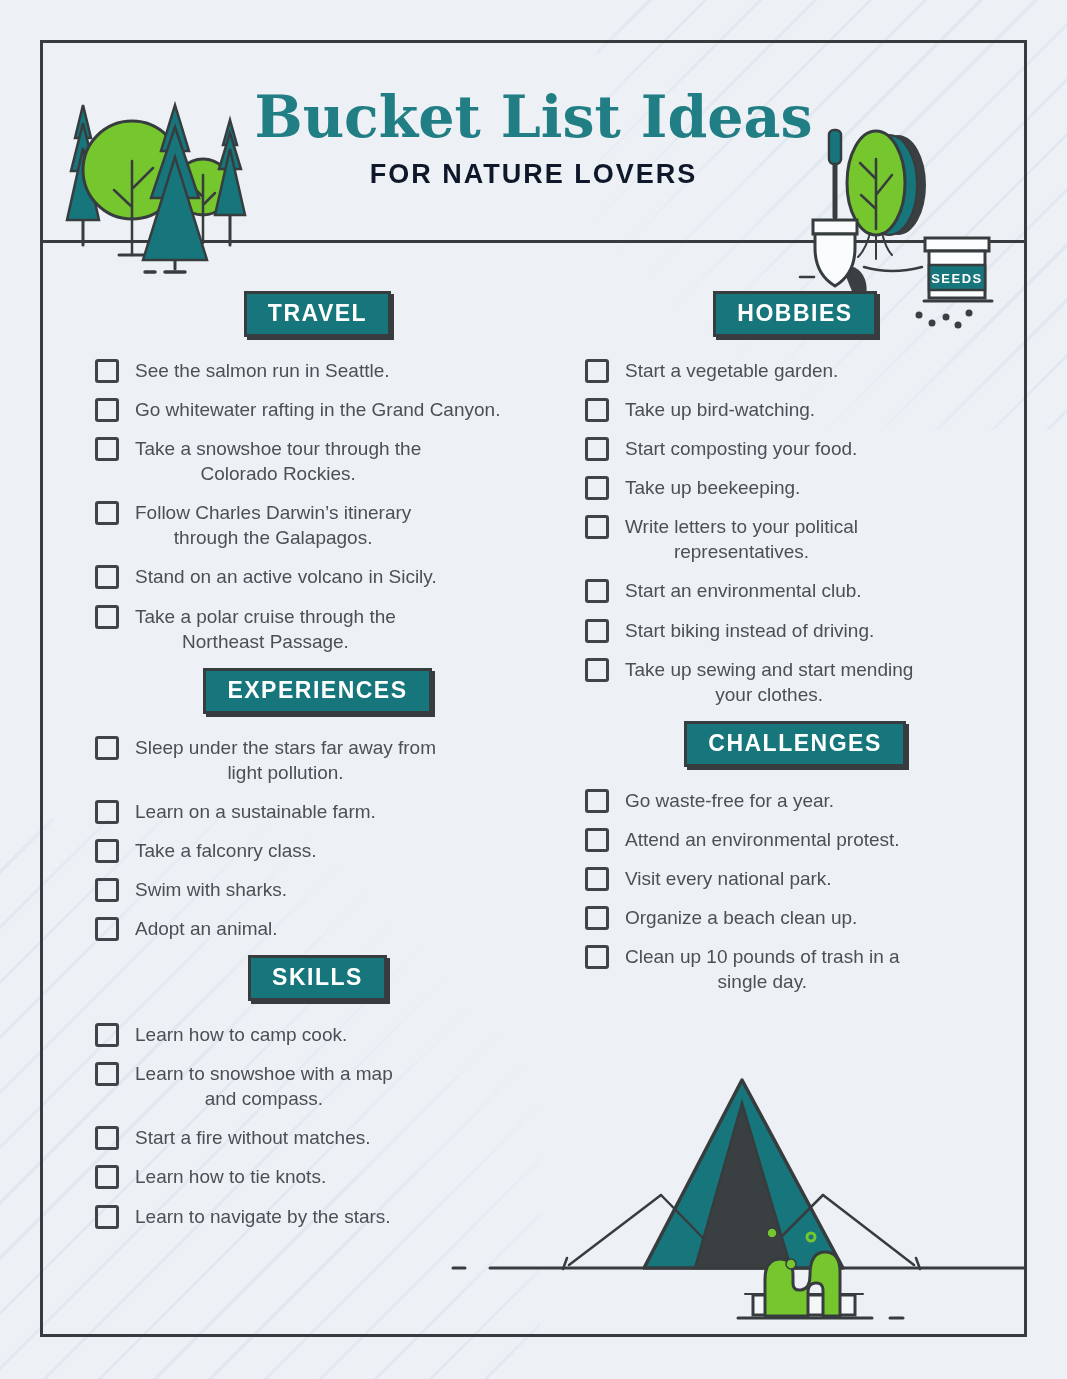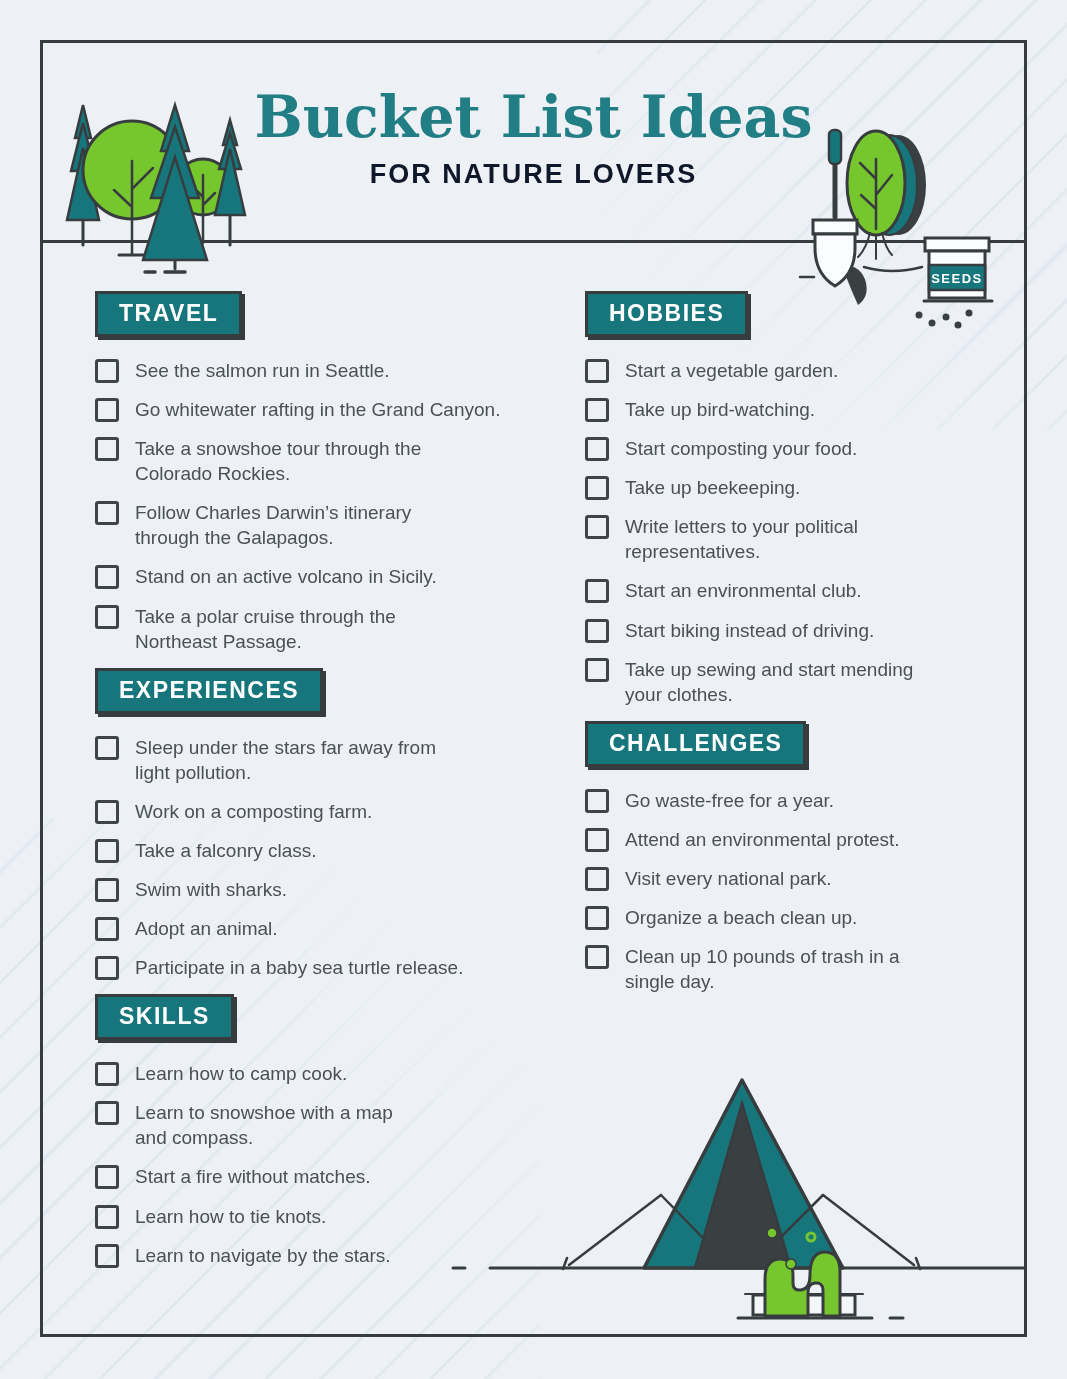--- a/index.html
+++ b/index.html
@@ -57,21 +57,21 @@
   svg.garden  { position:absolute; left:755px; top:82px;  z-index:2; overflow:visible; }
   svg.tent    { position:absolute; left:410px; top:1030px; z-index:1; overflow:visible; }
   .columns {
     position:relative; z-index:2;
     display:flex;
     padding:48px 0 0 52px;
     gap:45px;
   }
   .col-left  { width:445px; }
   .col-right { width:420px; }
-  .section { margin-bottom:13px; }
+  .section { margin-bottom:13px;text-align:center; }
   .section-header {
     display:inline-block;
     background:#17767C;
     border:3px solid #373C3F;
     box-shadow:3px 3px 0 0 #373C3F;
     padding:6px 21px 7px 21px;
     margin-bottom:21px;
   }
   .section-header span {
     color:#FFFFFF;
@@ -227,37 +227,33 @@
             </li>
           </ul></section>
         <section class="section"><div class="section-header"><span>EXPERIENCES</span></div><ul class="items">
             <li class="item">
               <span class="checkbox" role="checkbox" aria-checked="false"></span>
               <span class="item-label">Sleep under the stars far away from
 light pollution.</span>
             </li>
             <li class="item">
               <span class="checkbox" role="checkbox" aria-checked="false"></span>
-              <span class="item-label">Work on a composting farm.</span>
+              <span class="item-label">Learn on a sustainable farm.</span>
             </li>
             <li class="item">
               <span class="checkbox" role="checkbox" aria-checked="false"></span>
               <span class="item-label">Take a falconry class.</span>
             </li>
             <li class="item">
               <span class="checkbox" role="checkbox" aria-checked="false"></span>
               <span class="item-label">Swim with sharks.</span>
             </li>
             <li class="item">
               <span class="checkbox" role="checkbox" aria-checked="false"></span>
               <span class="item-label">Adopt an animal.</span>
-            </li>
-            <li class="item">
-              <span class="checkbox" role="checkbox" aria-checked="false"></span>
-              <span class="item-label">Participate in a baby sea turtle release.</span>
             </li>
           </ul></section>
         <section class="section"><div class="section-header"><span>SKILLS</span></div><ul class="items">
             <li class="item">
               <span class="checkbox" role="checkbox" aria-checked="false"></span>
               <span class="item-label">Learn how to camp cook.</span>
             </li>
             <li class="item">
               <span class="checkbox" role="checkbox" aria-checked="false"></span>
               <span class="item-label">Learn to snowshoe with a map

